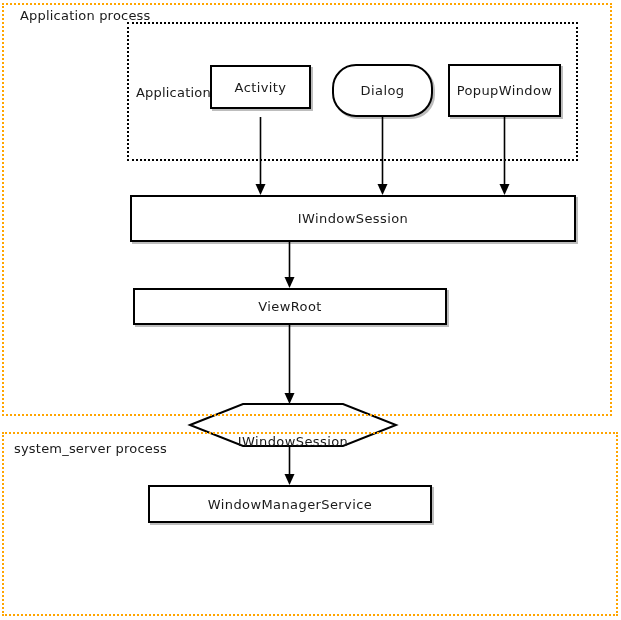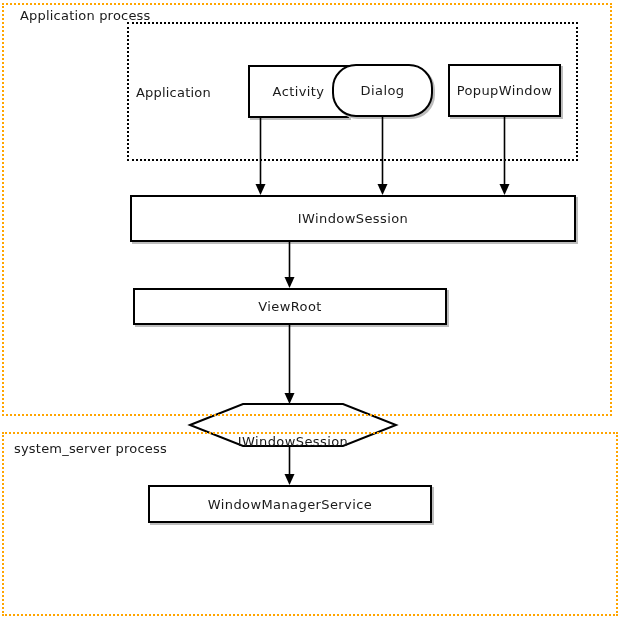--- a/index.html
+++ b/index.html
@@ -51,21 +51,21 @@
     box-shadow: 2px 2px 0 #bdbdbd;
     display: flex;
     align-items: center;
     justify-content: center;
     font-size: 13px;
     letter-spacing: 0.4px;
     z-index: 1;
     white-space: nowrap;
   }
 
-  #node-activity      { left: 210px; top: 65px;  width: 101px; height: 53px; margin-left: 38px; }
+  #node-activity      { left: 210px; top: 65px;  width: 101px; height: 44px; }
   #node-dialog        { left: 332px; top: 64px;  width: 101px; height: 53px; border-radius: 24px; }
   #node-popupwindow   { left: 448px; top: 64px;  width: 113px; height: 53px; }
   #node-windowmanager { left: 130px; top: 195px; width: 446px; height: 47px; }
   #node-viewroot      { left: 133px; top: 288px; width: 314px; height: 37px; }
   #node-wms           { left: 148px; top: 485px; width: 284px; height: 38px; }
 
   .edge-layer {
     position: absolute;
     left: 0; top: 0;
     width: 621px; height: 620px;

